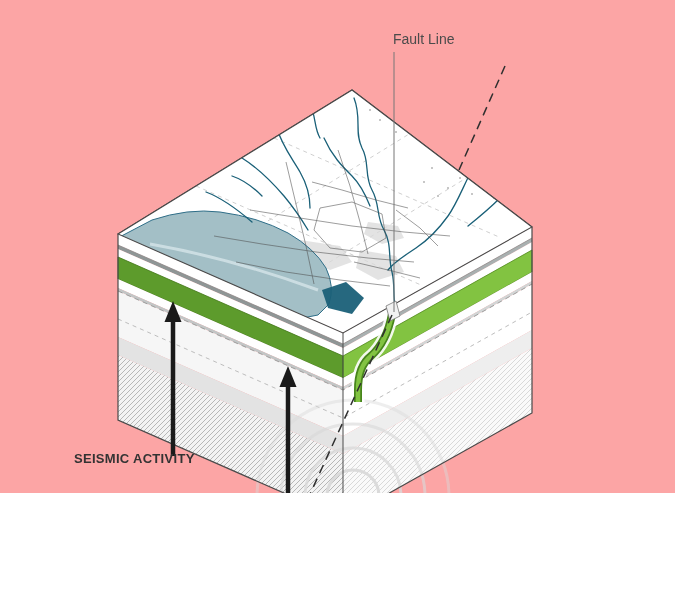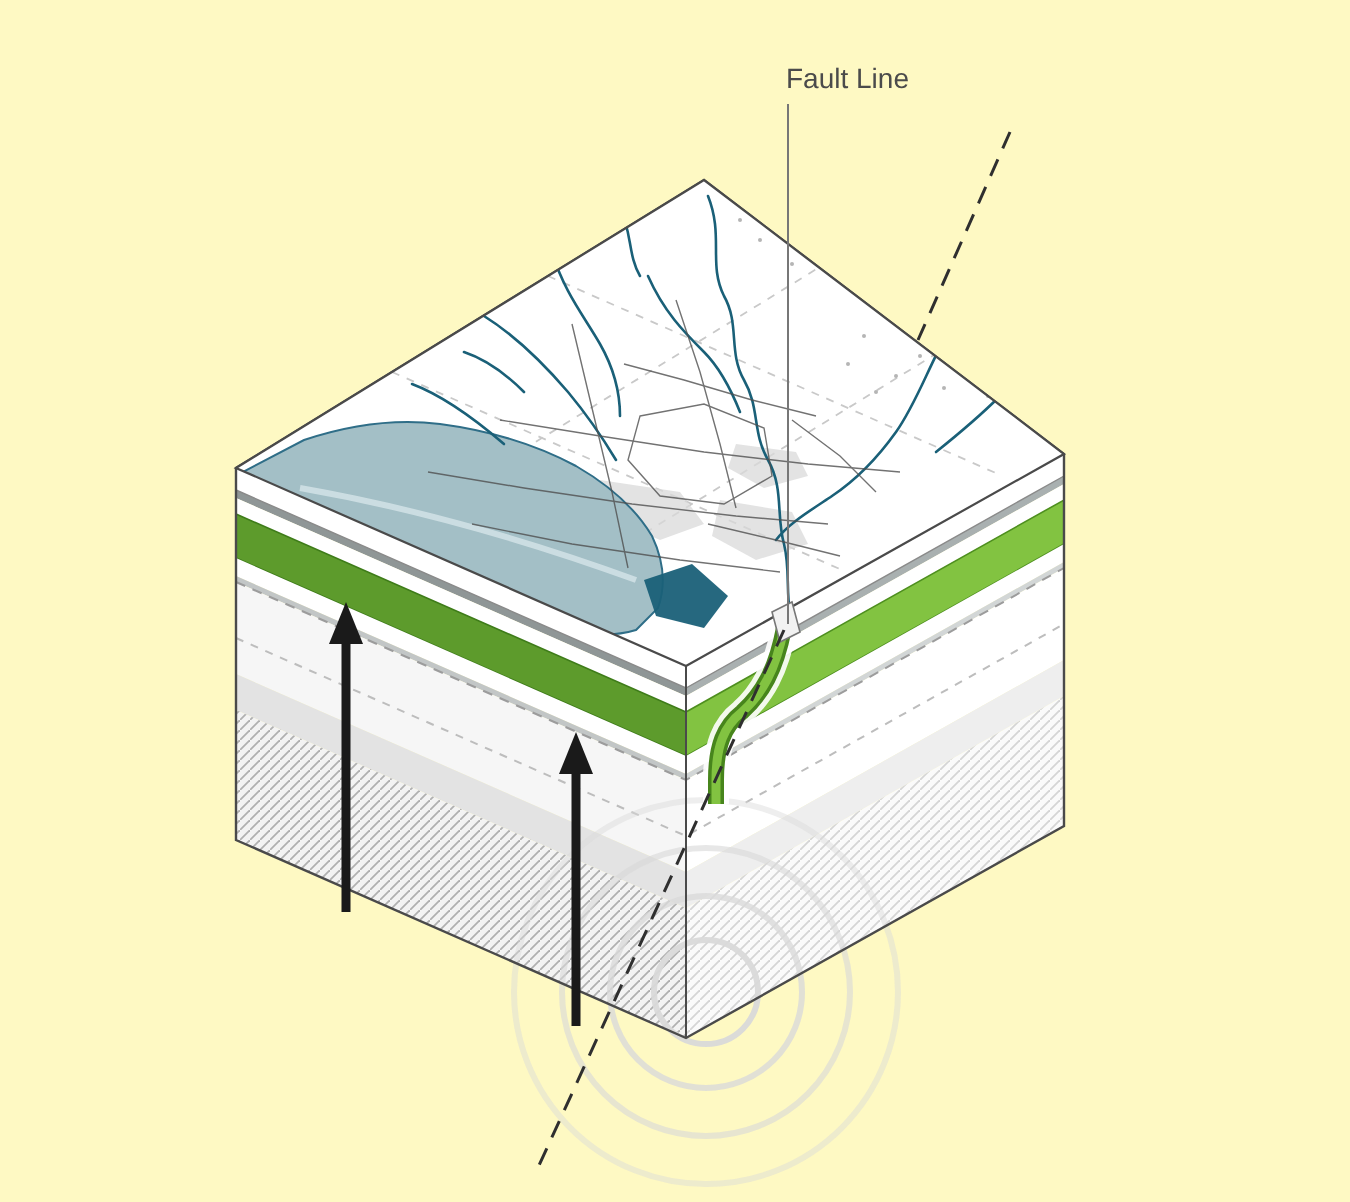--- a/index.html
+++ b/index.html
@@ -1,19 +1,19 @@
 <!DOCTYPE html>
 <html><head>
 <meta charset="utf-8">
 <style>
   html,body{margin:0;padding:0;background:#ffffff;}
   .stage{
     position:relative;
-    width:675px;height:601px;
-    background:#fef9c3;
+    width:675px;height:493px;
+    background:#fca5a5;
     font-family:"Liberation Sans", sans-serif;
     overflow:hidden;
   }
   .stage svg{position:absolute;left:0;top:0;}
   .label{position:absolute;white-space:nowrap;}
   .label-fault{
     left:393px;top:31px;
     font-size:14px;color:#4b4b4b;
   }
   .label-seismic{
@@ -172,14 +172,15 @@
     <line x1="173" y1="456" x2="173" y2="320" stroke="#1a1a1a" stroke-width="4.5"></line>
     <polygon points="173,301 164.5,322 181.5,322" fill="#1a1a1a"></polygon>
   </g>
   <g>
     <line x1="288" y1="513" x2="288" y2="385" stroke="#1a1a1a" stroke-width="4.5"></line>
     <polygon points="288,366 279.5,387 296.5,387" fill="#1a1a1a"></polygon>
   </g>
 </svg>
 
 <div class="label label-fault">Fault Line</div>
+<div class="label label-seismic">SEISMIC ACTIVITY</div>
 
 </div>
 
 </body></html>

